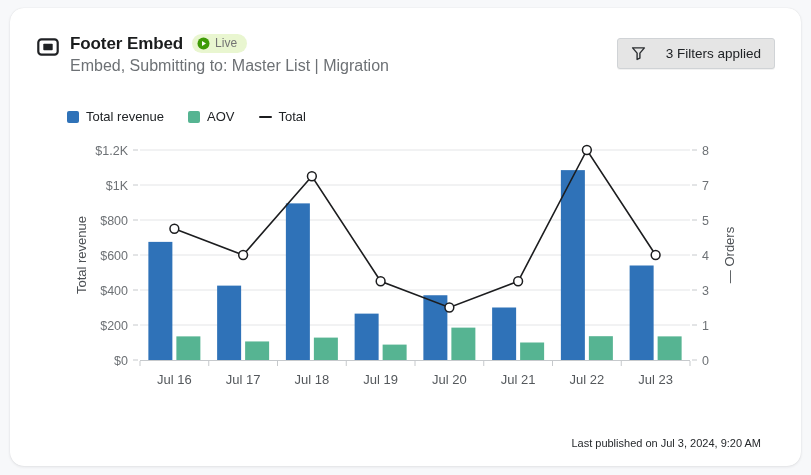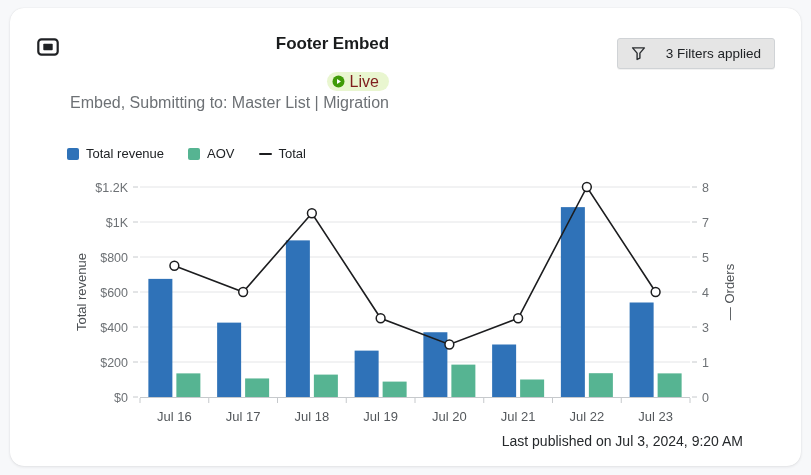--- a/index.html
+++ b/index.html
@@ -11,46 +11,46 @@
     color: #1a1c1d;
   }
   .card {
     position: absolute; left: 10px; top: 8px; right: 10px; bottom: 9px;
     background: #ffffff; border-radius: 14px;
     box-shadow: 0 1px 3px rgba(20,24,28,.09), 0 0 1px rgba(20,24,28,.12);
   }
   .header { display: flex; justify-content: space-between; align-items: flex-start; padding: 26px 26px 0 27px; }
   .header-left { display: flex; gap: 11px; }
   .embed-icon { margin-top: 4px; line-height: 0; }
-  .title-row { display: flex; align-items: flex-end; gap: 18px; flex-direction: column; }
+  .title-row { display: flex; align-items: flex-start; gap: 9px; }
   .title { font-size: 17px; font-weight: 700; color: #1a1c1d; letter-spacing: -.1px; }
   .badge {
     display: inline-flex; align-items: center; gap: 5px;
     background: #e9f6d0; border-radius: 999px; padding: 2px 10px 2px 5px;
-    font-size: 16px; font-weight: 500; color: #7f1d1d; line-height: 15px;
+    font-size: 12px; font-weight: 500; color: #737373; line-height: 15px;
   }
   .badge svg { display: block; }
   .subtitle { margin-top: 3px; font-size: 16px; color: #6d7175; }
   .filter-btn {
     display: inline-flex; align-items: center; gap: 20px; margin-top: 4px;
     background: #e5e5e5; border: 1px solid #d0d3d6; border-radius: 3px;
     padding: 7px 13px; font-size: 13.5px; color: #202326; font-family: inherit;
     box-shadow: 0 1px 0 rgba(0,0,0,.05); cursor: pointer;
   }
   .filter-btn svg { display: block; }
   .legend { display: flex; align-items: center; gap: 24px; margin: 34px 0 0 57px; font-size: 13px; color: #202326; }
   .legend-item { display: flex; align-items: center; gap: 7px; cursor: pointer; }
   .legend-swatch { width: 12px; height: 12px; border-radius: 2px; display: inline-block; }
   .legend-line { width: 13px; height: 2px; border-radius: 1px; display: inline-block; }
   #chart-svg { display: block; margin: 10px 0 0 30px; }
   #chart-svg text { font-family: "Liberation Sans", "DejaVu Sans", sans-serif; }
   #chart-svg .tick { font-size: 12.5px; fill: #6d7175; }
   #chart-svg .xlabel { font-size: 13px; fill: #54585c; }
   #chart-svg .axis-title { font-size: 13px; fill: #4c5054; }
-  .footer-note { position: absolute; right: 58px; bottom: 17px; font-size: 14px; color: #26292c; }
+  .footer-note { position: absolute; right: 40px; bottom: 17px; font-size: 11px; color: #26292c; }
 </style>
 </head>
 <body>
 
 <div class="card">
 
   <div class="header">
     <div class="header-left">
       <span class="embed-icon">
         <svg width="22" height="18" viewBox="0 0 22 18">

